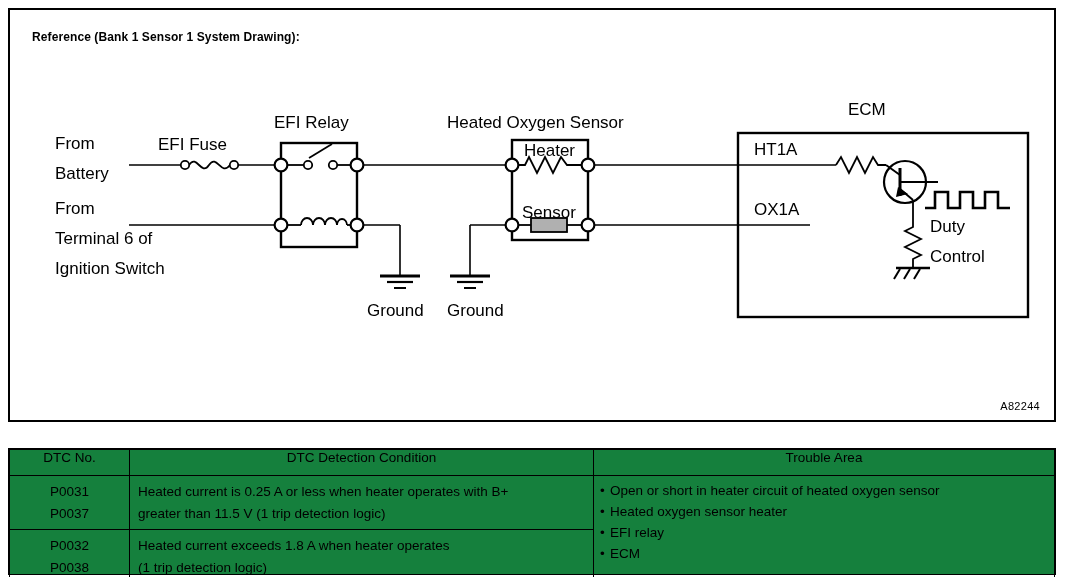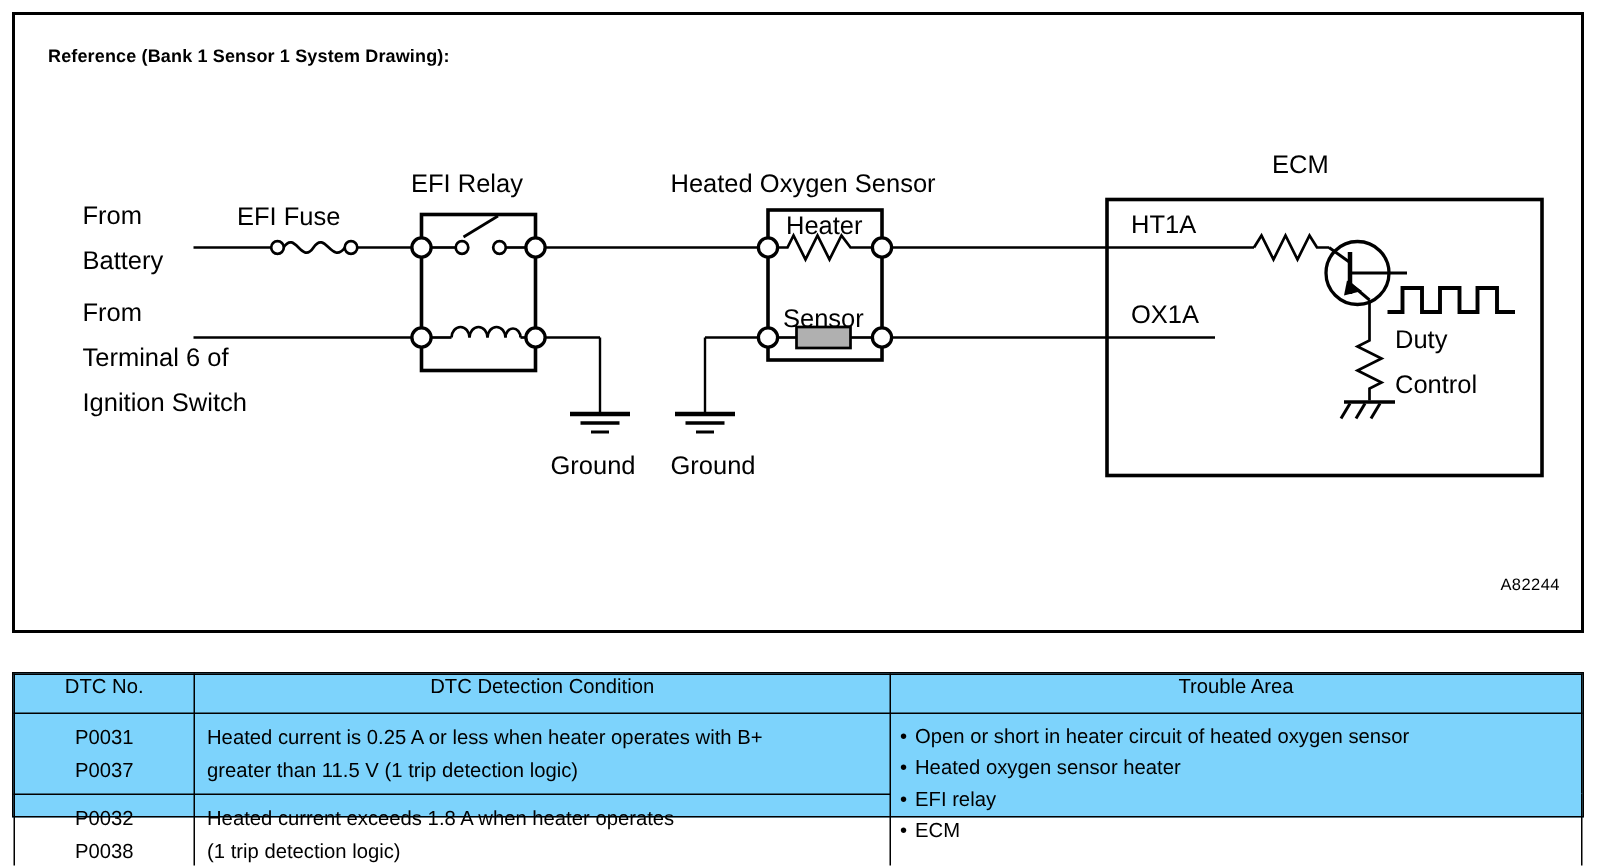--- a/index.html
+++ b/index.html
@@ -9,29 +9,29 @@
   
   .diagram-panel{
     position:absolute;left:8px;top:8px;width:1048px;height:414px;
     border:2px solid #000;background:#fff;box-sizing:border-box;
   }
   .panel-title{
     position:absolute;left:22px;top:20px;
     font-size:12px;font-weight:bold;letter-spacing:0.1px;white-space:nowrap;
   }
   .fig-code{
-    position:absolute;right:14px;bottom:24px;font-size:11px;letter-spacing:0.3px;
+    position:absolute;right:14px;bottom:8px;font-size:11px;letter-spacing:0.3px;
   }
   .svg-wrap{position:absolute;left:0;top:0;width:1044px;height:410px;}
 
   
   .dtc-table{
-    position:absolute;left:8px;top:448px;width:1048px;height:97px;
+    position:absolute;left:8px;top:448px;width:1048px;height:127px;
     border-collapse:collapse;box-sizing:border-box;
-    border:1.5px solid #000;background:#7dd3fc;
+    border:1.5px solid #000;background:#15803d;
   }
   .dtc-table table{border-collapse:collapse;width:100%;height:100%;table-layout:fixed;}
   .dtc-table th,.dtc-table td{
     border:1px solid #000;font-size:13.5px;font-weight:normal;vertical-align:top;
   }
   .col-dtc{width:120px;}
   .col-cond{width:464px;}
   .col-trouble{width:auto;}
   .th-cell{text-align:center;height:25px;vertical-align:middle;font-size:14px;padding:0;}
   .cell-dtc{text-align:center;padding:5px 0 4px 0;line-height:1.62;}

